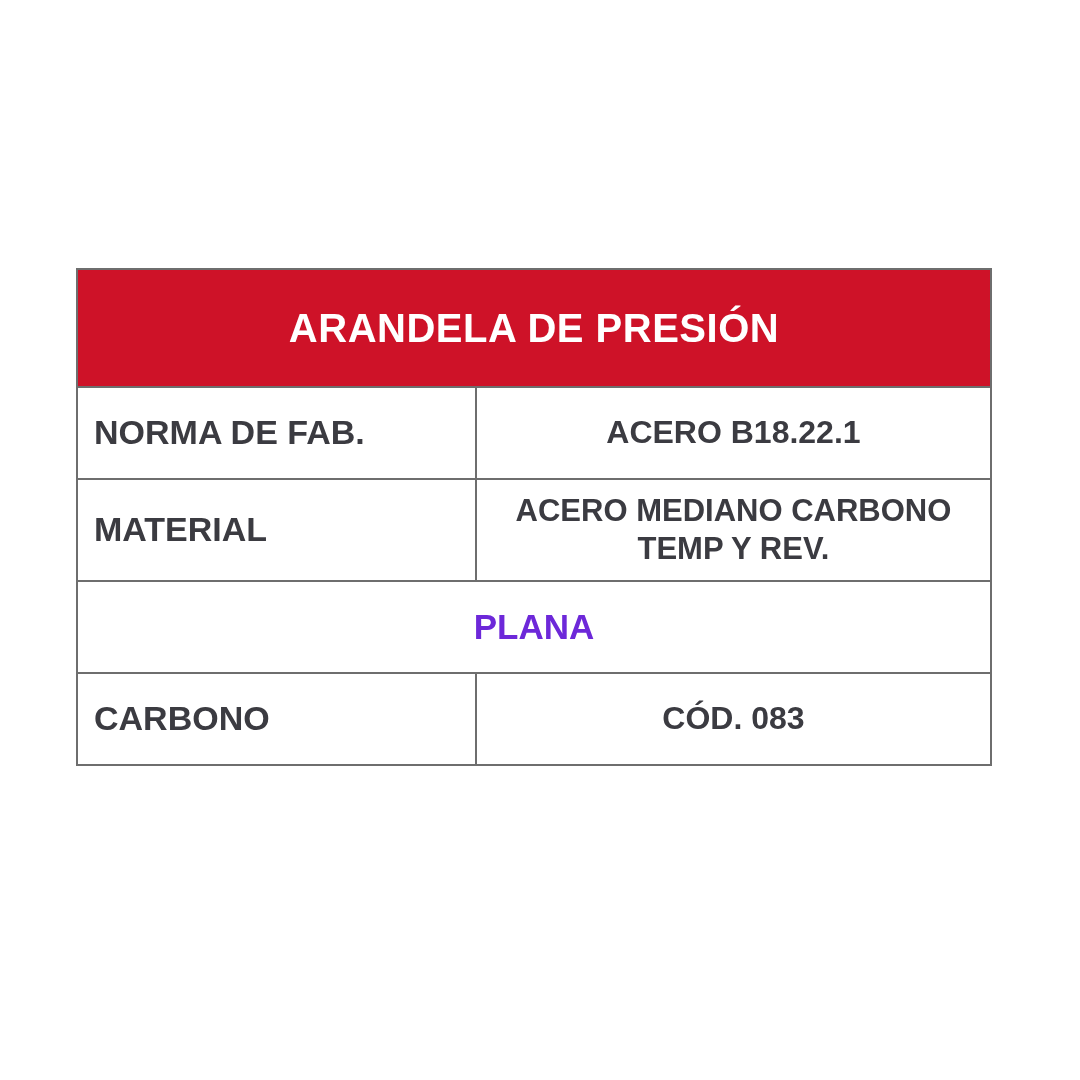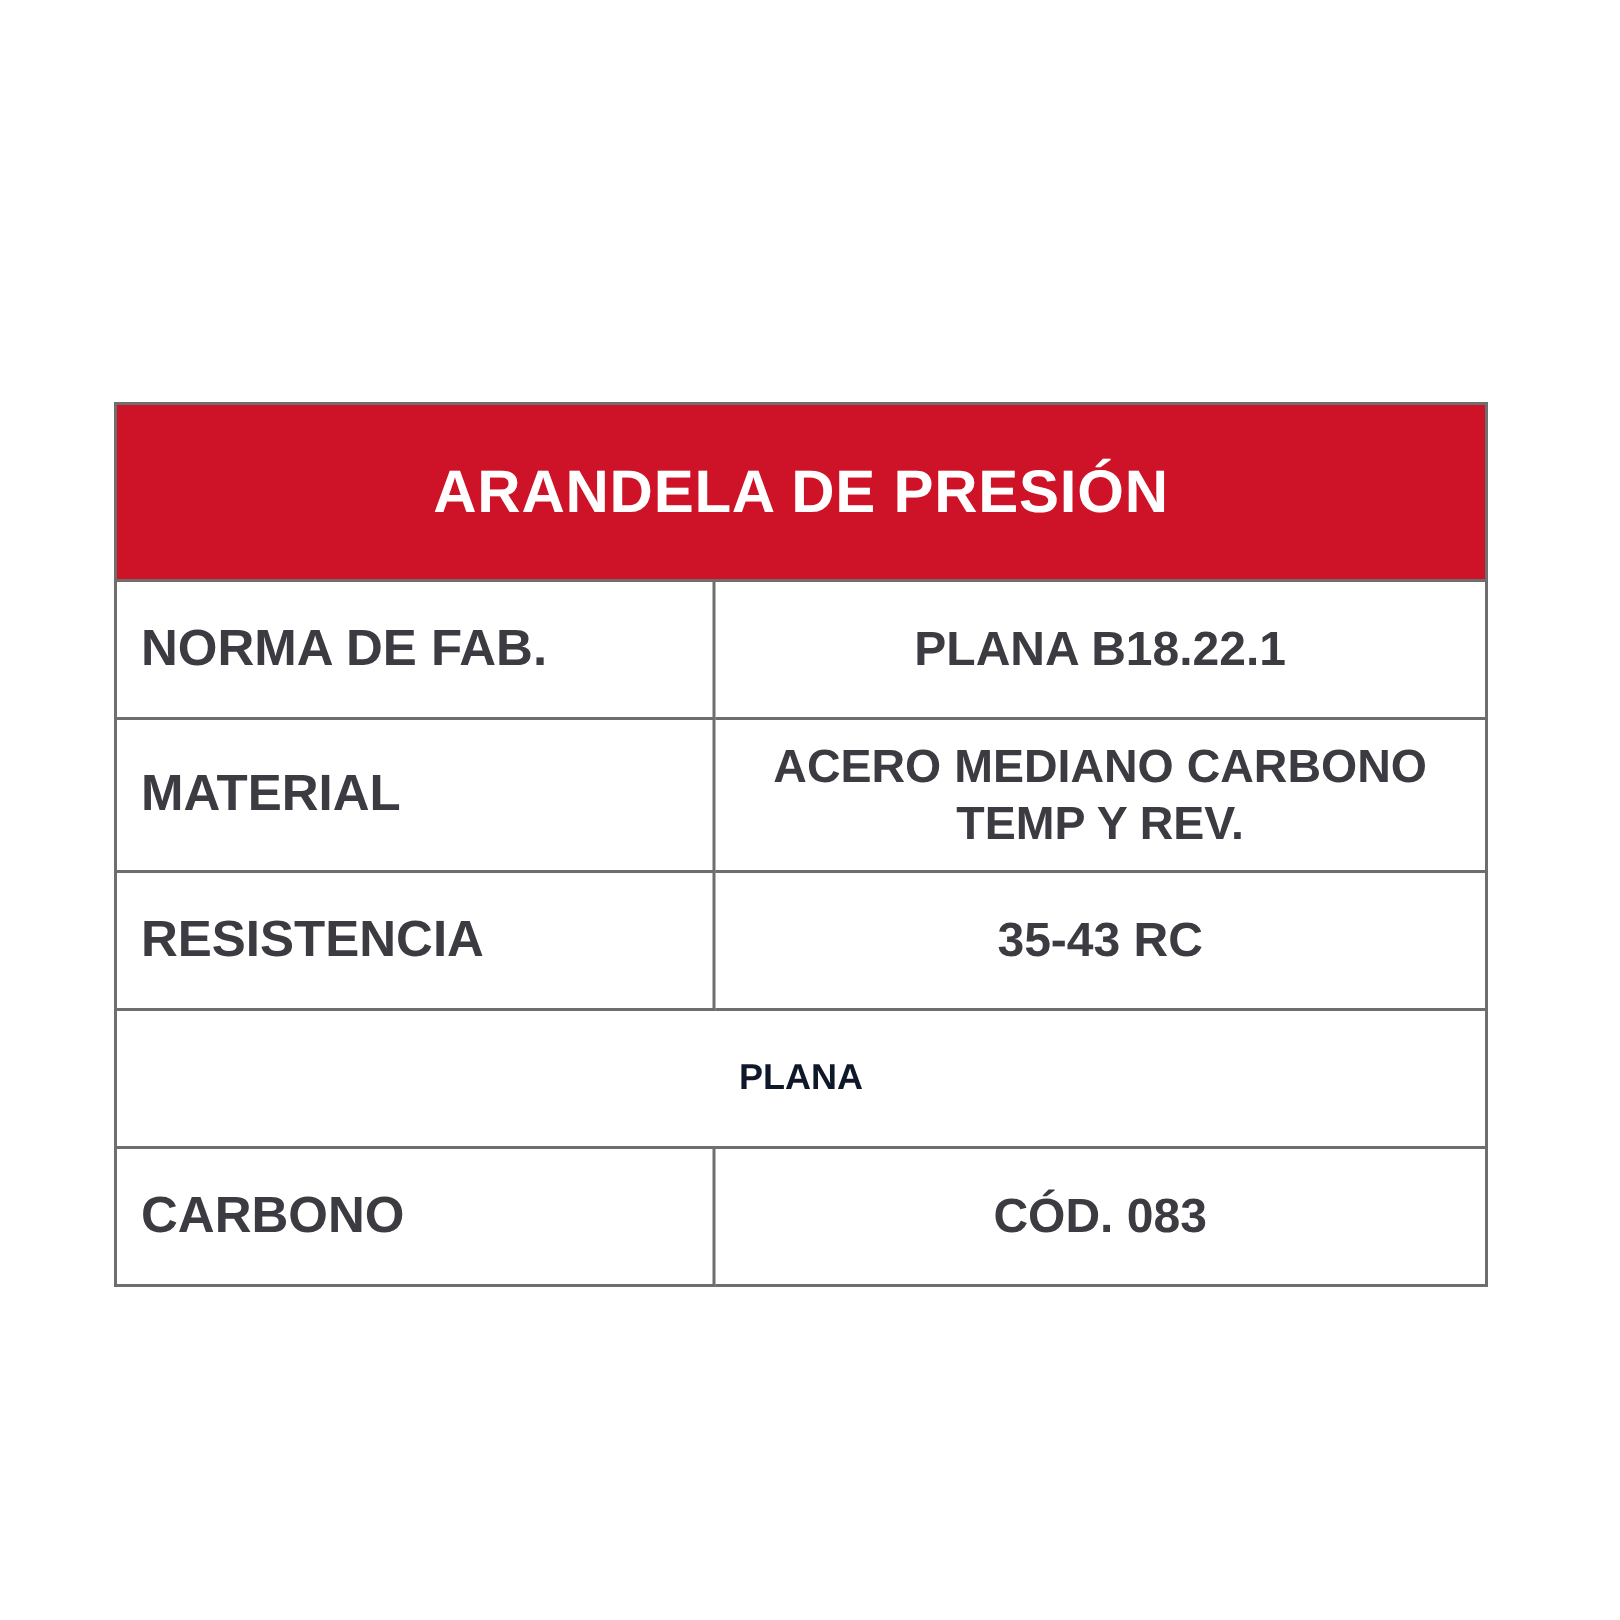--- a/index.html
+++ b/index.html
@@ -66,23 +66,23 @@
     line-height: 1.22;
   }
 
   .value-cell.two-line {
     font-size: 31px;
     padding: 12px 16px;
     border-radius: 12px;
   }
 
   .section-cell {
-    color: #0f172a;
+    color: #6d28d9;
     font-weight: bold;
-    font-size: 24px;
+    font-size: 35px;
     text-align: center;
     padding: 10px 0;
     height: 58px;
     border-radius: 25px;
   }
 
   .col-label { width: 398px; }
   .col-value { width: 514px; }
 </style>
 </head>
@@ -95,32 +95,28 @@
       <col class="col-label">
       <col class="col-value">
     </colgroup>
     <tbody>
       <tr>
         <td class="title-cell" colspan="2">ARANDELA DE PRESIÓN</td>
       </tr>
 
       <tr>
         <td class="label-cell">NORMA DE FAB.</td>
-        <td class="value-cell">PLANA B18.22.1</td>
+        <td class="value-cell">ACERO B18.22.1</td>
       </tr>
 
       <tr>
         <td class="label-cell">MATERIAL</td>
         <td class="value-cell two-line">ACERO MEDIANO CARBONO TEMP Y REV.</td>
       </tr>
 
-      <tr>
-        <td class="label-cell">RESISTENCIA</td>
-        <td class="value-cell">35-43 RC</td>
-      </tr>
 
       <tr>
         <td class="section-cell" colspan="2">PLANA</td>
       </tr>
 
 
       <tr>
         <td class="label-cell">CARBONO</td>
         <td class="value-cell">CÓD. 083</td>
       </tr>

